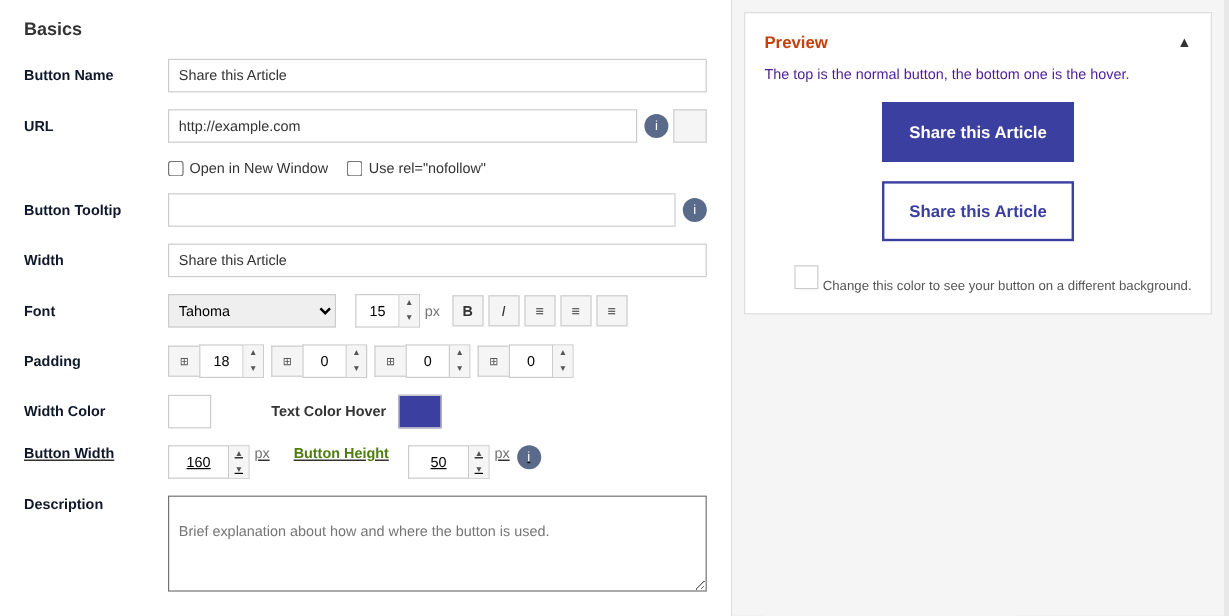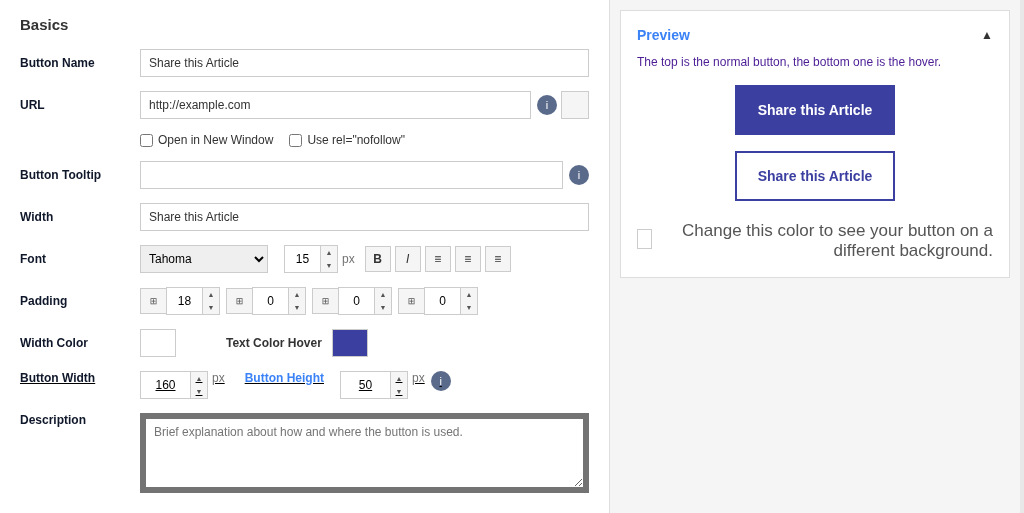--- a/index.html
+++ b/index.html
@@ -99,21 +99,21 @@
       display: flex;
       align-items: center;
       margin-bottom: 14px;
     }
 
     .font-select {
       height: 28px;
       border: 1px solid #ccc;
       font-size: 12px;
       padding: 0 4px;
-      width: 128px;
+      width: 140px;
     }
 
     .number-input-group {
       display: flex;
       align-items: center;
       margin-left: 16px;
     }
 
     .num-input {
       width: 36px;
@@ -232,36 +232,36 @@
     .dimension-row {
       display: flex;
       align-items: flex-start;
       margin-bottom: 14px;
       text-decoration: underline;
     }
 
     .dim-label {
       font-weight: bold;
       font-size: 12px;
-      color: #3b82f6;
+      color: #4d7c0f;
       margin-right: 8px;
     }
 
     
     .desc-row {
       display: flex;
       align-items: flex-start;
       margin-bottom: 6px;
     }
 
     .desc-textarea {
       flex: 1;
       height: 80px;
-      border: 6px solid #737373;
-      padding: 6px 8px;
+      border: 1px solid #737373;
+      padding: 22px 8px;
       font-size: 12px;
       color: #b91c1c;
       resize: vertical;
       outline: none;
       font-family: Arial, sans-serif;
     }
 
     
     .preview-panel {
       width: 410px;
@@ -281,21 +281,21 @@
     .preview-header {
       display: flex;
       align-items: center;
       justify-content: space-between;
       margin-bottom: 12px;
     }
 
     .preview-title {
       font-size: 14px;
       font-weight: bold;
-      color: #3b82f6;
+      color: #c2410c;
     }
 
     .preview-collapse {
       color: #333;
       font-size: 12px;
       cursor: pointer;
     }
 
     .preview-hint {
       font-size: 12px;
@@ -325,24 +325,24 @@
       color: #3b3fa0;
       border: 2px solid #3b3fa0;
       font-size: 14px;
       font-weight: bold;
       cursor: pointer;
       margin: 0 auto 16px auto;
       font-family: Tahoma, sans-serif;
     }
 
     .preview-bg-hint {
-      font-size: 17px;
+      font-size: 11px;
       color: #555;
       text-align: right;
-      margin-top: 4px;
+      margin-top: 16px;
     }
 
     .preview-bg-swatch {
       width: 20px;
       height: 20px;
       background: #fff;
       border: 1px solid #ccc;
       display: inline-block;
       vertical-align: middle;
       cursor: pointer;

